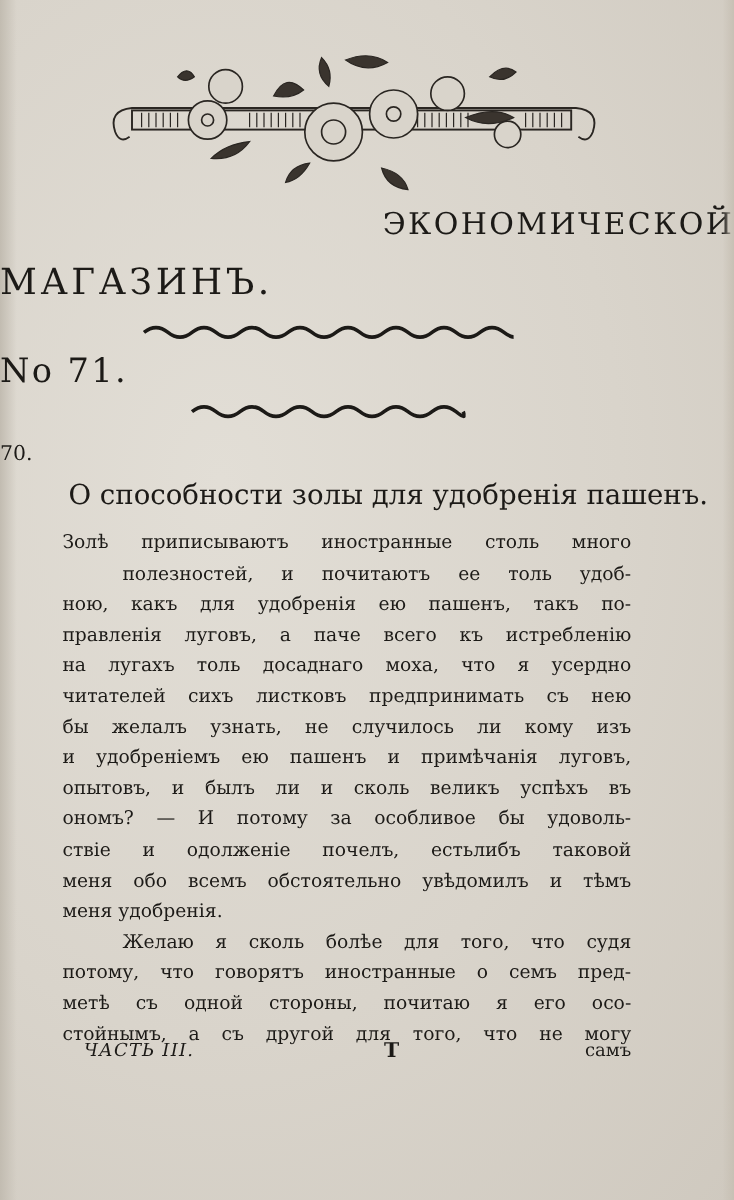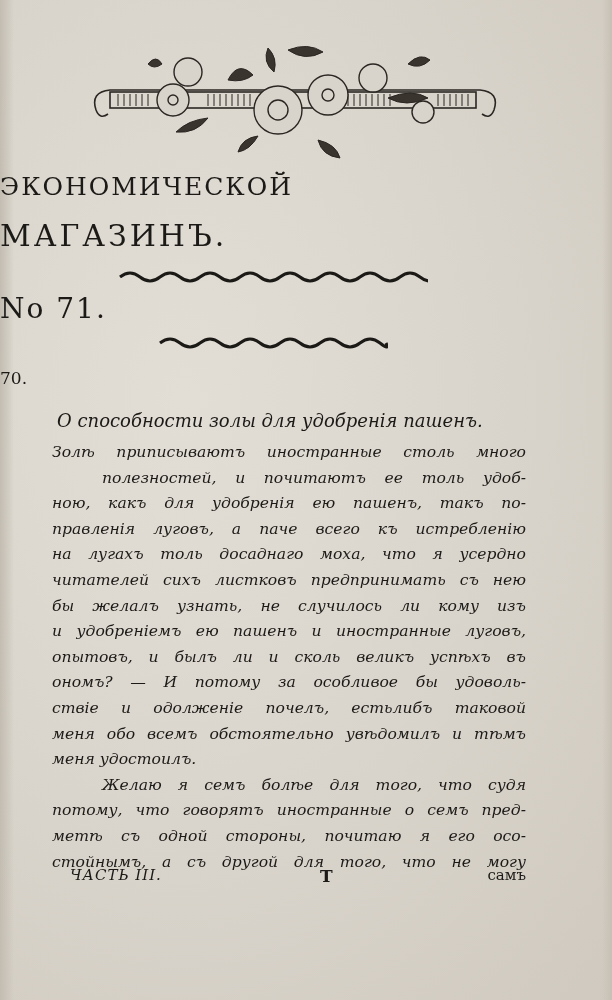--- a/index.html
+++ b/index.html
@@ -19,48 +19,48 @@
     background: linear-gradient(90deg, #c2bcb1, rgba(210,205,196,0));
   }
   .page::after {
     content: ""; position: absolute; right: 0; top: 0; bottom: 0; width: 10px;
     background: linear-gradient(270deg, #c7c0b4, rgba(210,205,196,0));
   }
   .vignette {
     position: absolute; left: 88px; top: 40px; width: 410px; height: 120px;
   }
   .masthead-1 {
-    position: absolute; left: 0; right: 0; top: 172px; text-align: left;
+    position: absolute; left: 0; right: 0; top: 172px; text-align: right;
     font-family: "DejaVu Serif", serif; font-size: 25px; letter-spacing: 2px;
   }
   .masthead-2 {
     position: absolute; left: 0; right: 0; top: 218px; text-align: left;
     font-family: "DejaVu Serif", serif; font-size: 30px; letter-spacing: 3px;
   }
   .rule { position: absolute; height: 14px; }
   .rule-1 { left: 118px; top: 270px; width: 310px; }
   .rule-2 { left: 158px; top: 336px; width: 230px; }
   .issue {
     position: absolute; left: 0; right: 0; top: 292px; 
     font-size: 28px; letter-spacing: 2px;
   }
   .art-number {
     position: absolute; left: 0; right: 0; top: 368px; text-align: left;
     font-size: 17px;
   }
   .art-title {
-    position: absolute; left: 57px; top: 410px; width: 470px;
-    font-family: "DejaVu Serif", serif; font-style: italic; font-size: 18px;
+    position: absolute; left: 57px; top: 400px; width: 470px;
+    font-family: "DejaVu Serif", serif; font-size: 23px;
     white-space: nowrap;
   }
   .body-text {
     position: absolute; left: 52px; top: 440px; width: 474px;
     font-family: "DejaVu Serif", serif; font-size: 15.6px; line-height: 25.6px;
   }
-  .body-text .ln { display: block; white-space: nowrap; text-align: justify; text-align-last: justify; font-style: italic; }
+  .body-text .ln { display: block; white-space: nowrap; text-align: justify; text-align-last: justify; }
   .body-text .ln.last { text-align-last: left; }
   .body-text .indent { padding-left: 50px; }
   .footer {
     position: absolute; left: 70px; top: 866px; width: 456px; height: 22px;
     font-size: 15px;
   }
   .footer .part { position: absolute; left: 0; font-weight: normal; font-style: italic; letter-spacing: 1px; }
   .footer .sig { position: absolute; left: 250px; font-weight: bold; font-size: 17px; }
   .footer .catch { position: absolute; right: 0; }
 </style>
@@ -146,27 +146,27 @@
   <div class="art-title">О способности золы для удобренія пашенъ.</div>
 
   <div class="body-text">
     <span class="ln">Золѣ приписываютъ иностранные столь много</span>
     <span class="ln indent">полезностей, и почитаютъ ее толь удоб-</span>
     <span class="ln">ною, какъ для удобренія ею пашенъ, такъ по-</span>
     <span class="ln">правленія луговъ, а паче всего къ истребленію</span>
     <span class="ln">на лугахъ толь досаднаго моха, что я усердно</span>
     <span class="ln">читателей сихъ листковъ предпринимать съ нею</span>
     <span class="ln">бы желалъ узнать, не случилось ли кому изъ</span>
-    <span class="ln">и удобреніемъ ею пашенъ и иностранные луговъ,</span>
+    <span class="ln">и удобреніемъ ею пашенъ и примѣчанія луговъ,</span>
     <span class="ln">опытовъ, и былъ ли и сколь великъ успѣхъ въ</span>
     <span class="ln">ономъ? — И потому за особливое бы удоволь-</span>
     <span class="ln">ствіе и одолженіе почелъ, естьлибъ таковой</span>
     <span class="ln">меня обо всемъ обстоятельно увѣдомилъ и тѣмъ</span>
-    <span class="ln last">меня удостоилъ.</span>
-    <span class="ln indent">Желаю я семъ болѣе для того, что судя</span>
+    <span class="ln last">меня удобренія.</span>
+    <span class="ln indent">Желаю я сколь болѣе для того, что судя</span>
     <span class="ln">потому, что говорятъ иностранные о семъ пред-</span>
     <span class="ln">метѣ съ одной стороны, почитаю я его осо-</span>
     <span class="ln">стойнымъ, а съ другой для того, что не могу</span>
   </div>
 
   <div class="footer">
     <span class="part">ЧАСТЬ III.</span>
     <span class="sig">Т</span>
     <span class="catch">самъ</span>
   </div>

